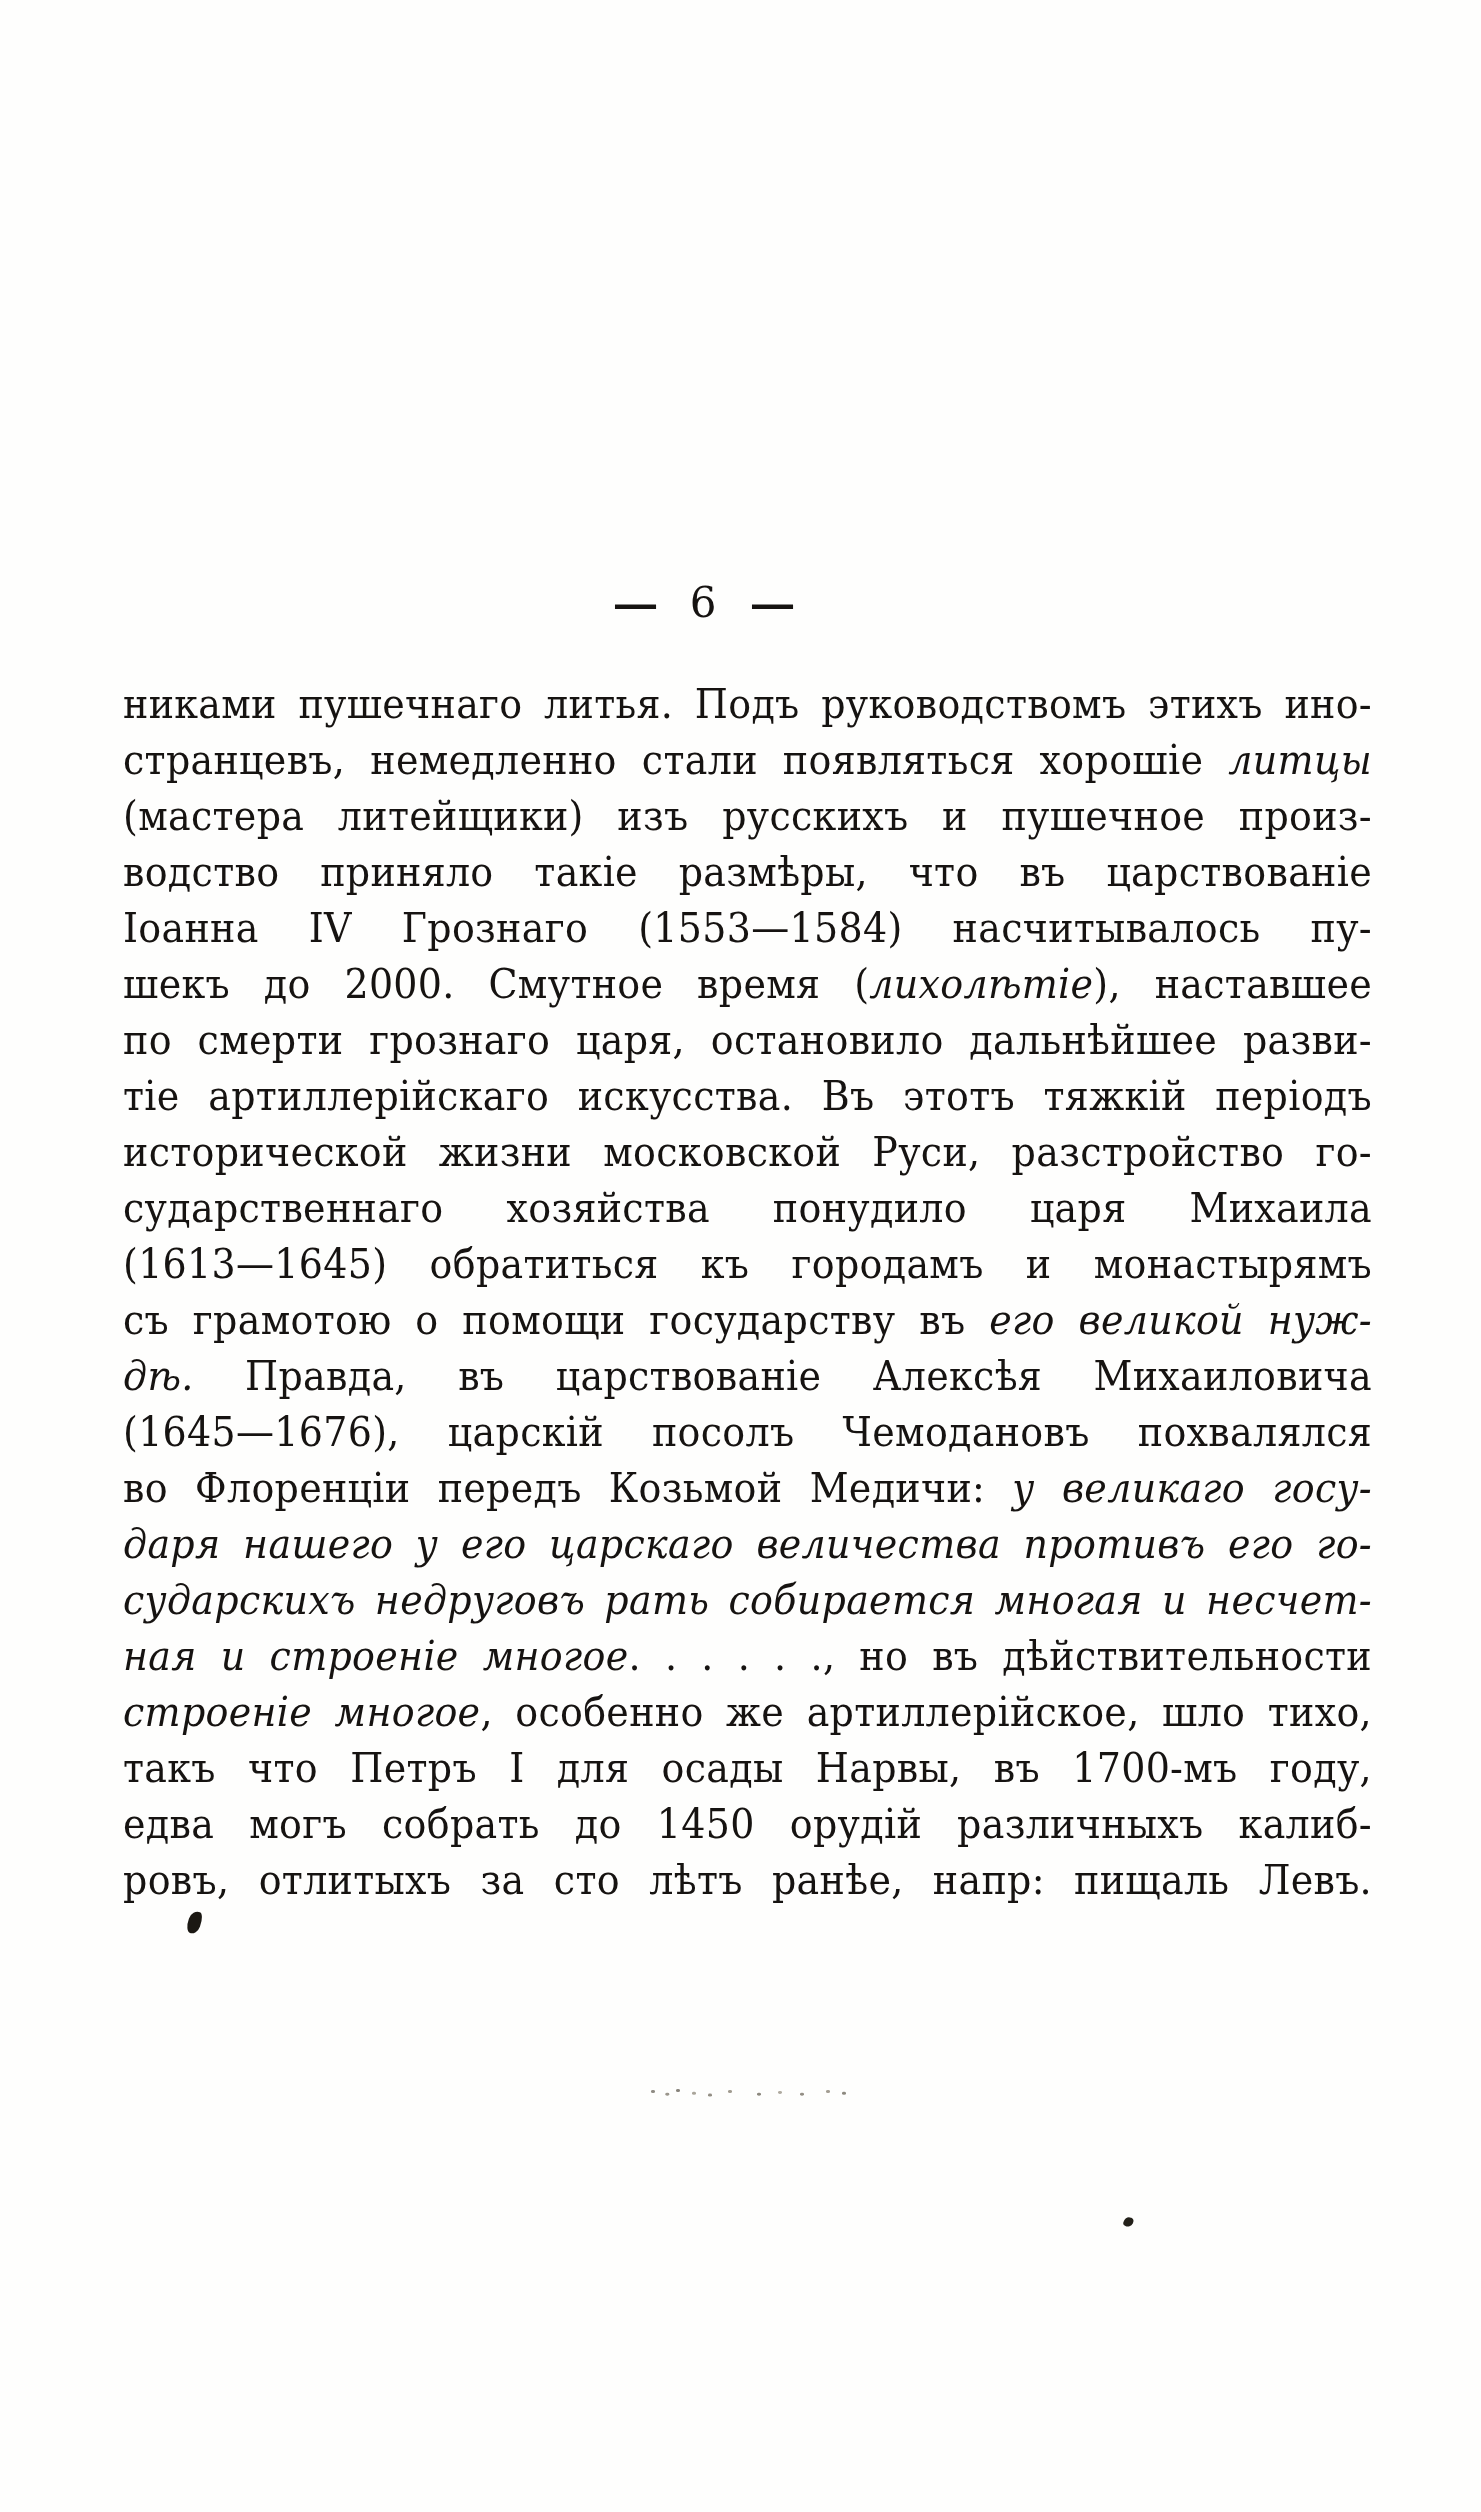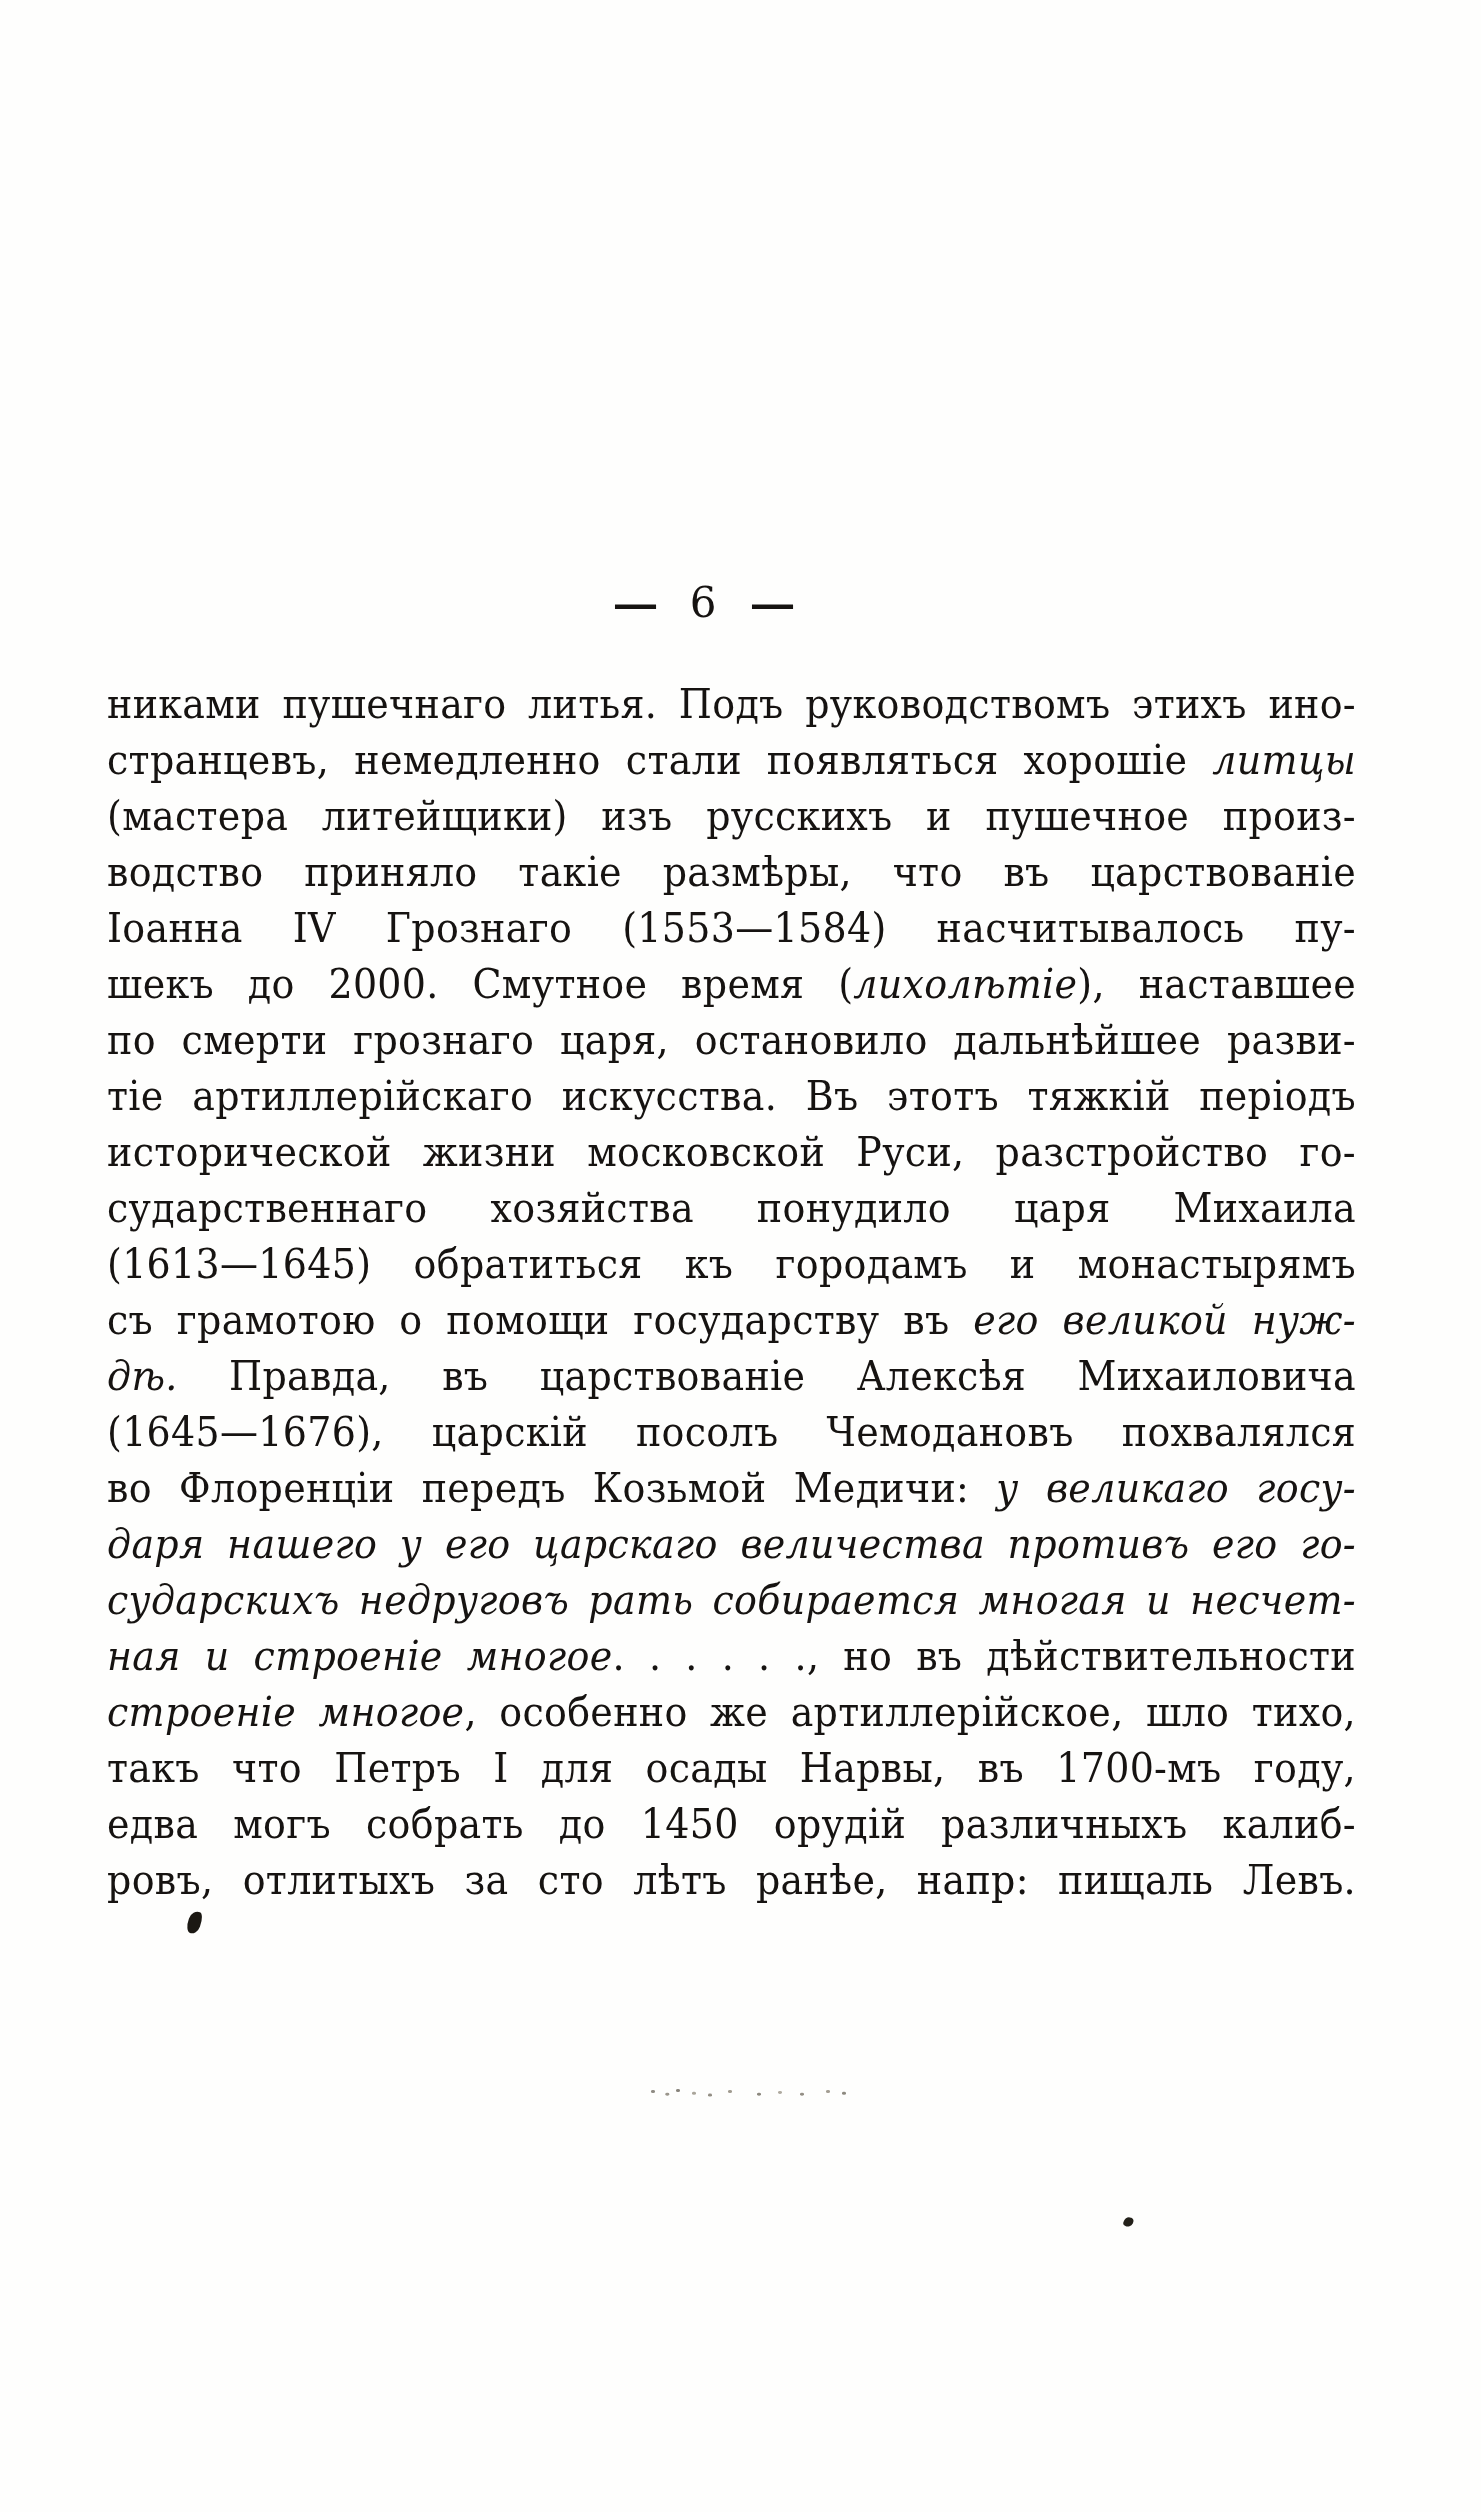--- a/index.html
+++ b/index.html
@@ -34,21 +34,21 @@
   .page-number .dash {
     letter-spacing: -1.8px;
     font-weight: bold;
     transform: scaleX(1.15);
   }
   .page-number .num {
     font-size: 42px;
   }
   .text-block {
     position: absolute;
-    left: 107px;
+    left: 123px;
     top: 676px;
     width: 1249px;
   }
   .line {
     height: 56px;
     line-height: 56px;
     font-size: 38px;
     letter-spacing: 0.3px;
     text-align: justify;
     text-align-last: justify;

